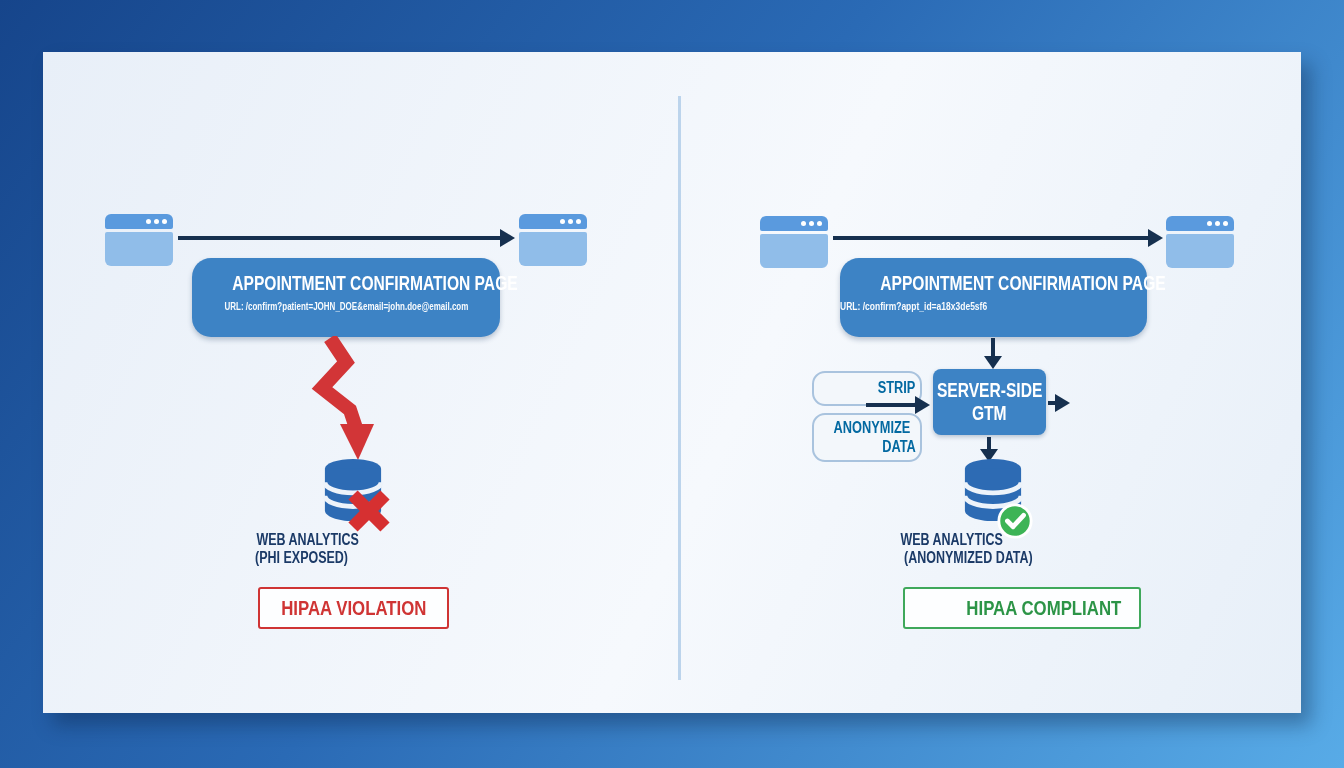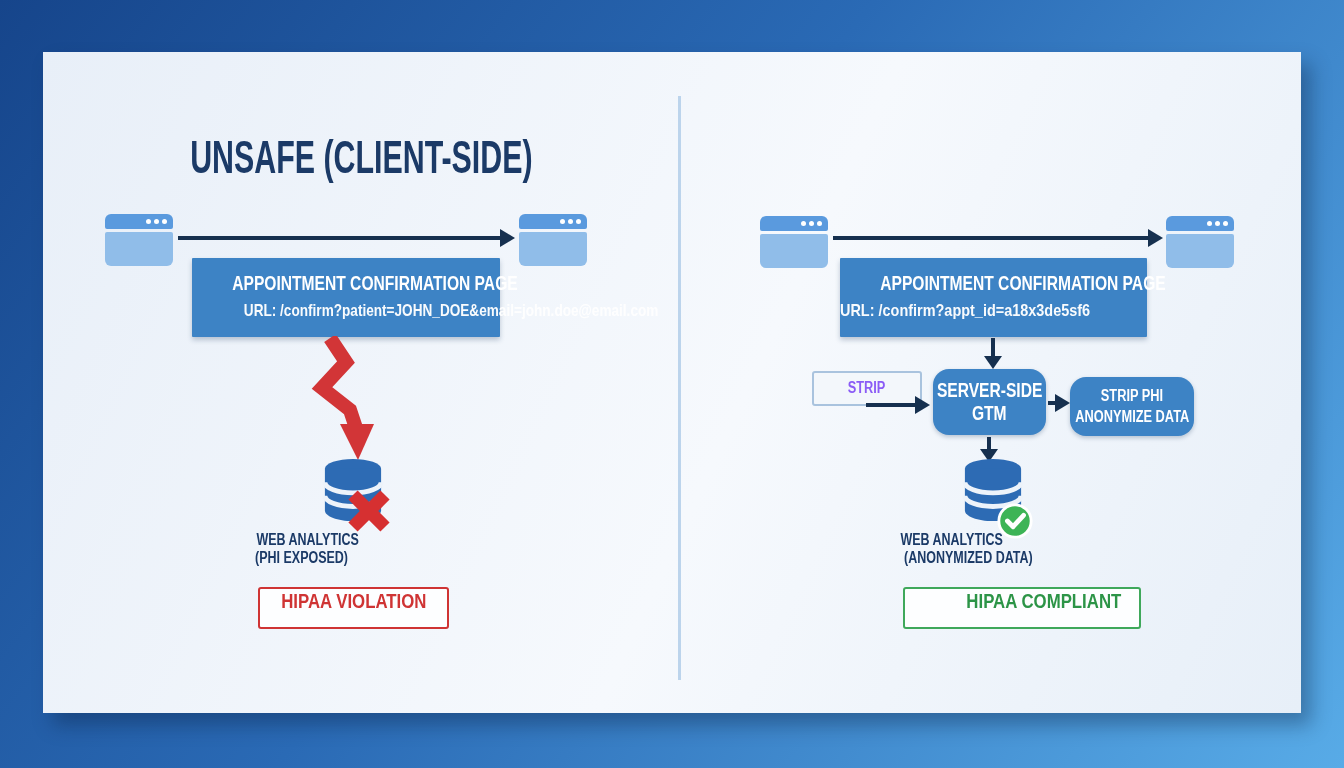--- a/index.html
+++ b/index.html
@@ -33,59 +33,56 @@
 
   
   .harrow{position:absolute;display:flex;align-items:center;}
   .harrow .line{flex:1;height:4px;background:#16304f;}
   .harrow .head{width:0;height:0;border-left:15px solid #16304f;border-top:9px solid transparent;border-bottom:9px solid transparent;}
   .varrow{position:absolute;display:flex;flex-direction:column;align-items:center;}
   .varrow .line{width:4px;flex:1;background:#16304f;}
   .varrow .head{width:0;height:0;border-top:13px solid #16304f;border-left:9px solid transparent;border-right:9px solid transparent;}
 
   
-  .pagebox{position:absolute;background:#3d83c5;border-radius:1px;color:#fff;
+  .pagebox{position:absolute;background:#3d83c5;border-radius:19px;color:#fff;
     box-shadow:0 3px 5px rgba(20,50,90,.25);text-align:center;}
   .pagebox .heading{margin-top:15px;font-size:20px;font-weight:bold;line-height:1;}
-  .pagebox .url{margin-top:9px;font-size:17px;font-weight:bold;opacity:.97;line-height:1;}
+  .pagebox .url{margin-top:9px;font-size:10px;font-weight:bold;opacity:.97;line-height:1;}
   .pagebox .url-left-align{text-align:left;}
   .pagebox .url-left-align .cond-sm{transform-origin:left center;transform:scaleX(.85);}
 
   
-  .smallbox{position:absolute;background:#f3f7fb;border:2px solid #a9c3de;border-radius:3px;
-    color:#8b5cf6;font-weight:bold;display:flex;flex-direction:column;align-items:center;justify-content:center;
+  .smallbox{position:absolute;background:#f3f7fb;border:2px solid #a9c3de;border-radius:13px;
+    color:#0369a1;font-weight:bold;display:flex;flex-direction:column;align-items:flex-end;justify-content:center;
     font-size:16px;line-height:1.15;}
 
   
-  .bluebox{position:absolute;background:#3d83c5;border-radius:16px;color:#fff;font-weight:bold;
+  .bluebox{position:absolute;background:#3d83c5;border-radius:8px;color:#fff;font-weight:bold;
     display:flex;flex-direction:column;align-items:center;justify-content:center;
     box-shadow:0 2px 4px rgba(20,50,90,.25);}
   .bluebox.gtm{font-size:20px;line-height:1.15;}
   .bluebox.stripphi{font-size:16px;line-height:1.3;}
 
   .analytics-label{position:absolute;width:220px;text-align:left;color:#1b3a67;
     font-weight:bold;font-size:16px;line-height:1.12;}
 
   .verdict{position:absolute;background:#fdfeff;border-radius:3px;text-align:center;
-    font-weight:bold;font-size:21px;display:flex;align-items:flex-start;justify-content:center;}
+    font-weight:bold;font-size:21px;display:flex;align-items:center;justify-content:center;}
   .verdict.bad{border:2px solid #cf3434;color:#cf3434;}
   .verdict.good{border:2px solid #3fa85b;color:#2c9447;}
 
   .abs{position:absolute;}
 </style>
 </head>
 <body>
 
 <div class="stage">
   <div class="card"></div>
   <div class="divider"></div>
 
-  <div class="title title-left">
-    <span class="cond">UNSAFE (CLIENT-SIDE)</span>
-  </div>
 
   <div class="browser" style="left:105px;top:214px;">
     <div class="bar">
         <div class="dots">
           <div class="dot"></div>
           <div class="dot"></div>
           <div class="dot"></div>
         </div>
       </div>
     <div class="bbody"></div>
@@ -167,40 +164,40 @@
   </div>
 
   <div class="varrow" style="left:984px;top:338px;width:18px;height:31px;">
     <div class="line"></div>
       <div class="head"></div>
   </div>
 
   <div class="smallbox" style="left:812px;top:371px;width:106px;height:31px;">
     <span class="cond-sm">STRIP</span>
   </div>
+  <div class="smallbox" style="left:812px;top:413px;width:106px;height:45px;">
+    <span class="cond-sm">ANONYMIZE</span>
+    <span class="cond-sm">DATA</span>
+  </div>
 
   <div class="harrow" style="left:866px;top:396px;width:64px;">
     <div class="line"></div>
       <div class="head"></div>
   </div>
 
   <div class="bluebox gtm" style="left:933px;top:369px;width:113px;height:66px;">
     <span class="cond-md">SERVER-SIDE</span>
     <span class="cond-md">GTM</span>
   </div>
 
   <div class="harrow" style="left:1048px;top:394px;width:22px;">
     <div class="line"></div>
       <div class="head"></div>
   </div>
 
-  <div class="bluebox stripphi" style="left:1070px;top:377px;width:124px;height:59px;">
-    <span class="cond-sm">STRIP PHI</span>
-    <span class="cond-sm">ANONYMIZE DATA</span>
-  </div>
 
   <div class="varrow" style="left:980px;top:437px;width:18px;height:25px;">
     <div class="line"></div>
       <div class="head"></div>
   </div>
 
   <svg class="abs" style="left:962px;top:458px;" width="62" height="66" viewBox="0 0 64 68">
     <ellipse cx="32" cy="11" rx="29" ry="10" fill="#2d6bb4"></ellipse>
     <path d="M3 11 v43 c0 6 13 11 29 11 s29 -5 29 -11 v-43 z" fill="#2d6bb4"></path>
     <path d="M3 25 c0 6 13 11 29 11 s29 -5 29 -11" fill="none" stroke="#edf3fa" stroke-width="5"></path>

